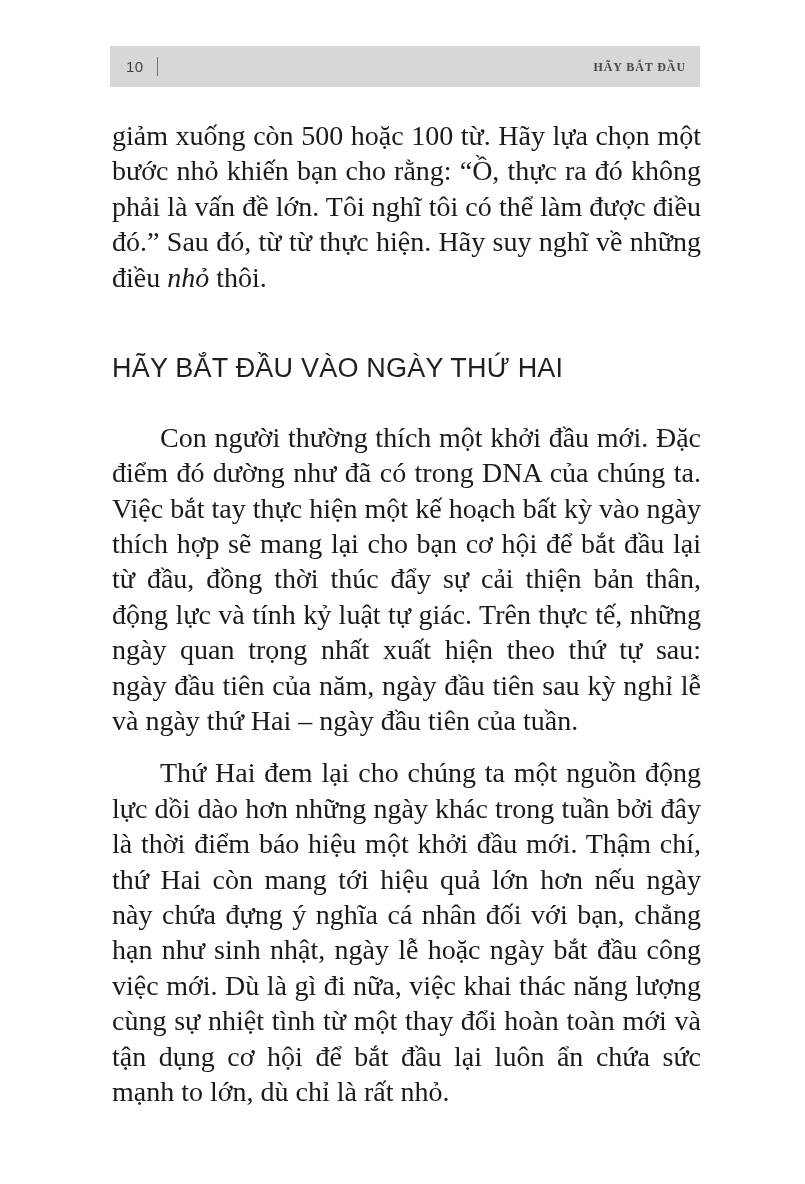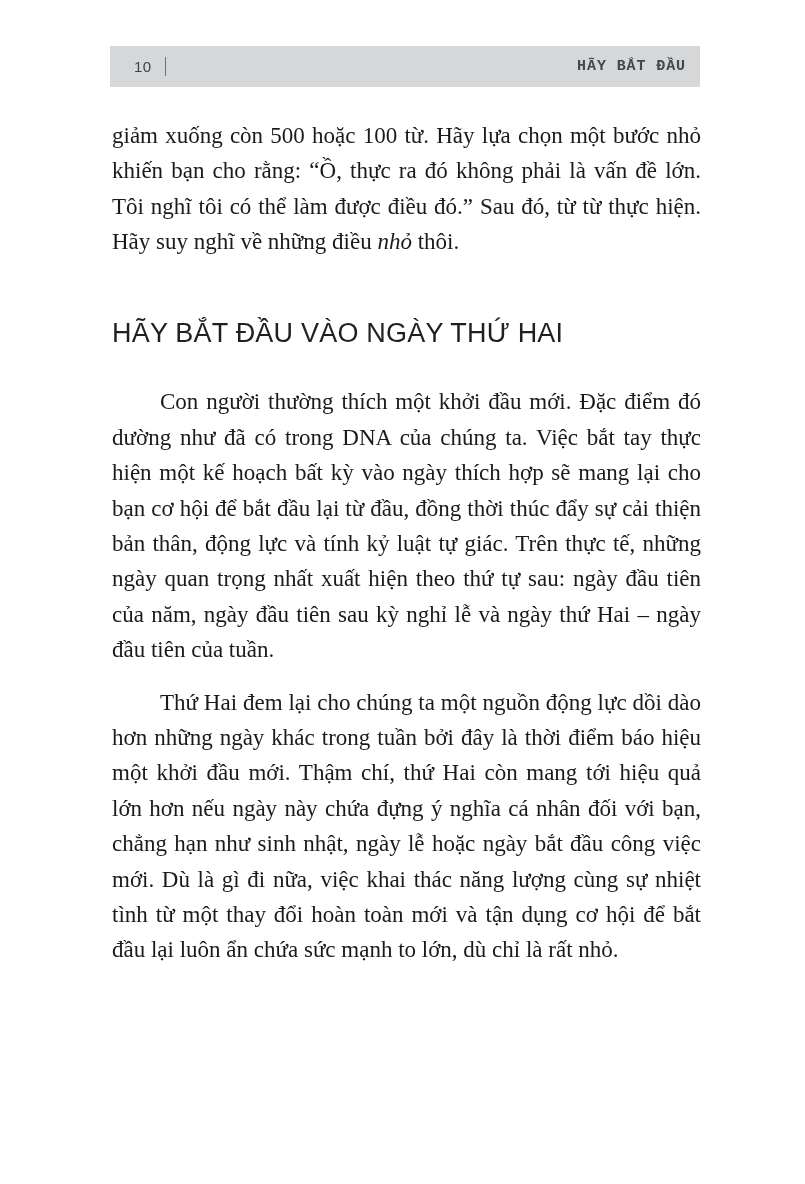--- a/index.html
+++ b/index.html
@@ -28,21 +28,21 @@
   .header-band {
     position: absolute;
     left: 110px;
     top: 46px;
     width: 590px;
     height: 41px;
     background: #d5d7d9;
     display: flex;
     align-items: center;
     box-sizing: border-box;
-    padding: 0 14px 0 24px;
+    padding: 0 14px 0 16px;
   }
   .header-left {
     display: flex;
     align-items: center;
   }
   .page-number {
     font-family: "Liberation Sans", sans-serif;
     font-size: 15px;
     color: #3e4246;
     letter-spacing: 0.3px;
@@ -52,41 +52,41 @@
     display: inline-block;
     width: 1px;
     height: 19px;
     background: #6d7276;
     margin-left: 14px;
   }
   .header-spacer {
     flex: 1 1 auto;
   }
   .running-head {
-    font-family: Liberation Mono, monospace;
-    font-size: 15px;
+    font-family: Liberation Serif, serif;
+    font-size: 12px;
     font-weight: bold;
     color: #44484c;
     letter-spacing: 0.9px;
     line-height: 1;
     white-space: nowrap;
   }
 
   
   .content {
     position: absolute;
     left: 112px;
     top: 118px;
     width: 589px;
   }
 
   p.body-text {
     margin: 0;
     font-family: "Liberation Serif", serif;
-    font-size: 23px;
+    font-size: 28px;
     line-height: 35.4px;
     color: #1a1a1a;
     text-align: justify;
     text-justify: inter-word;
     -webkit-hyphens: none;
     hyphens: none;
   }
   p.body-text.indent {
     text-indent: 48px;
   }

